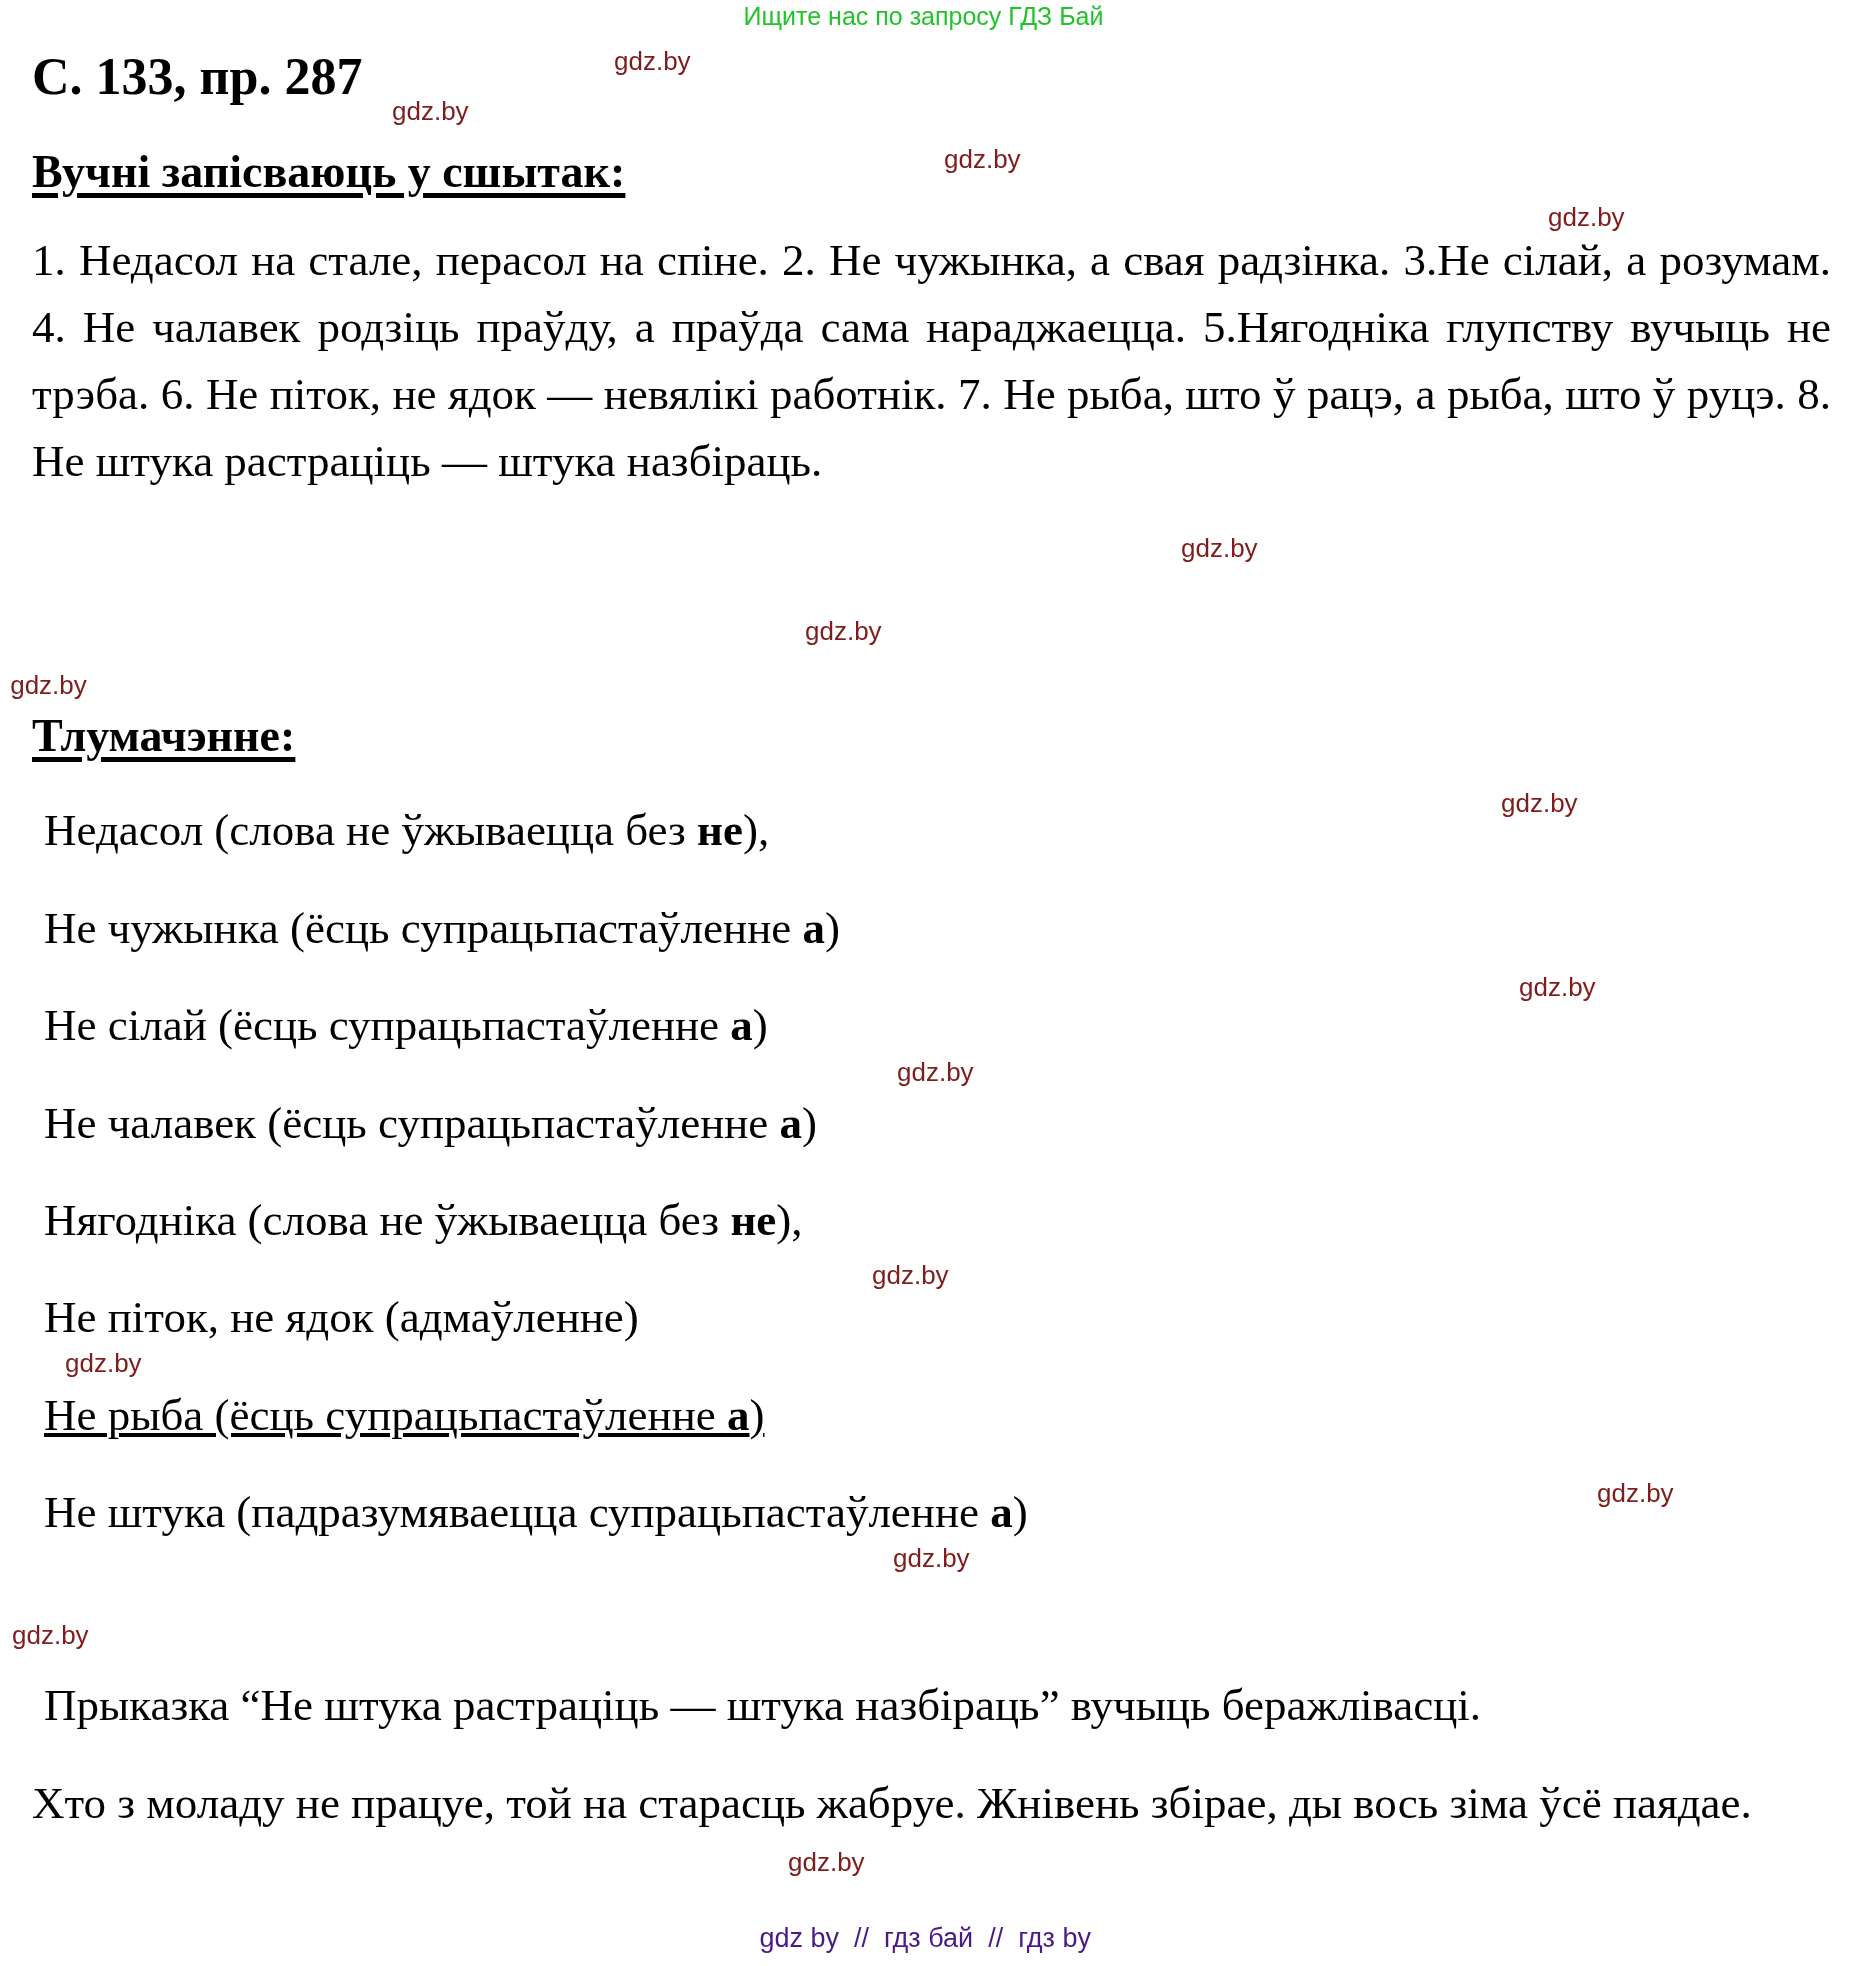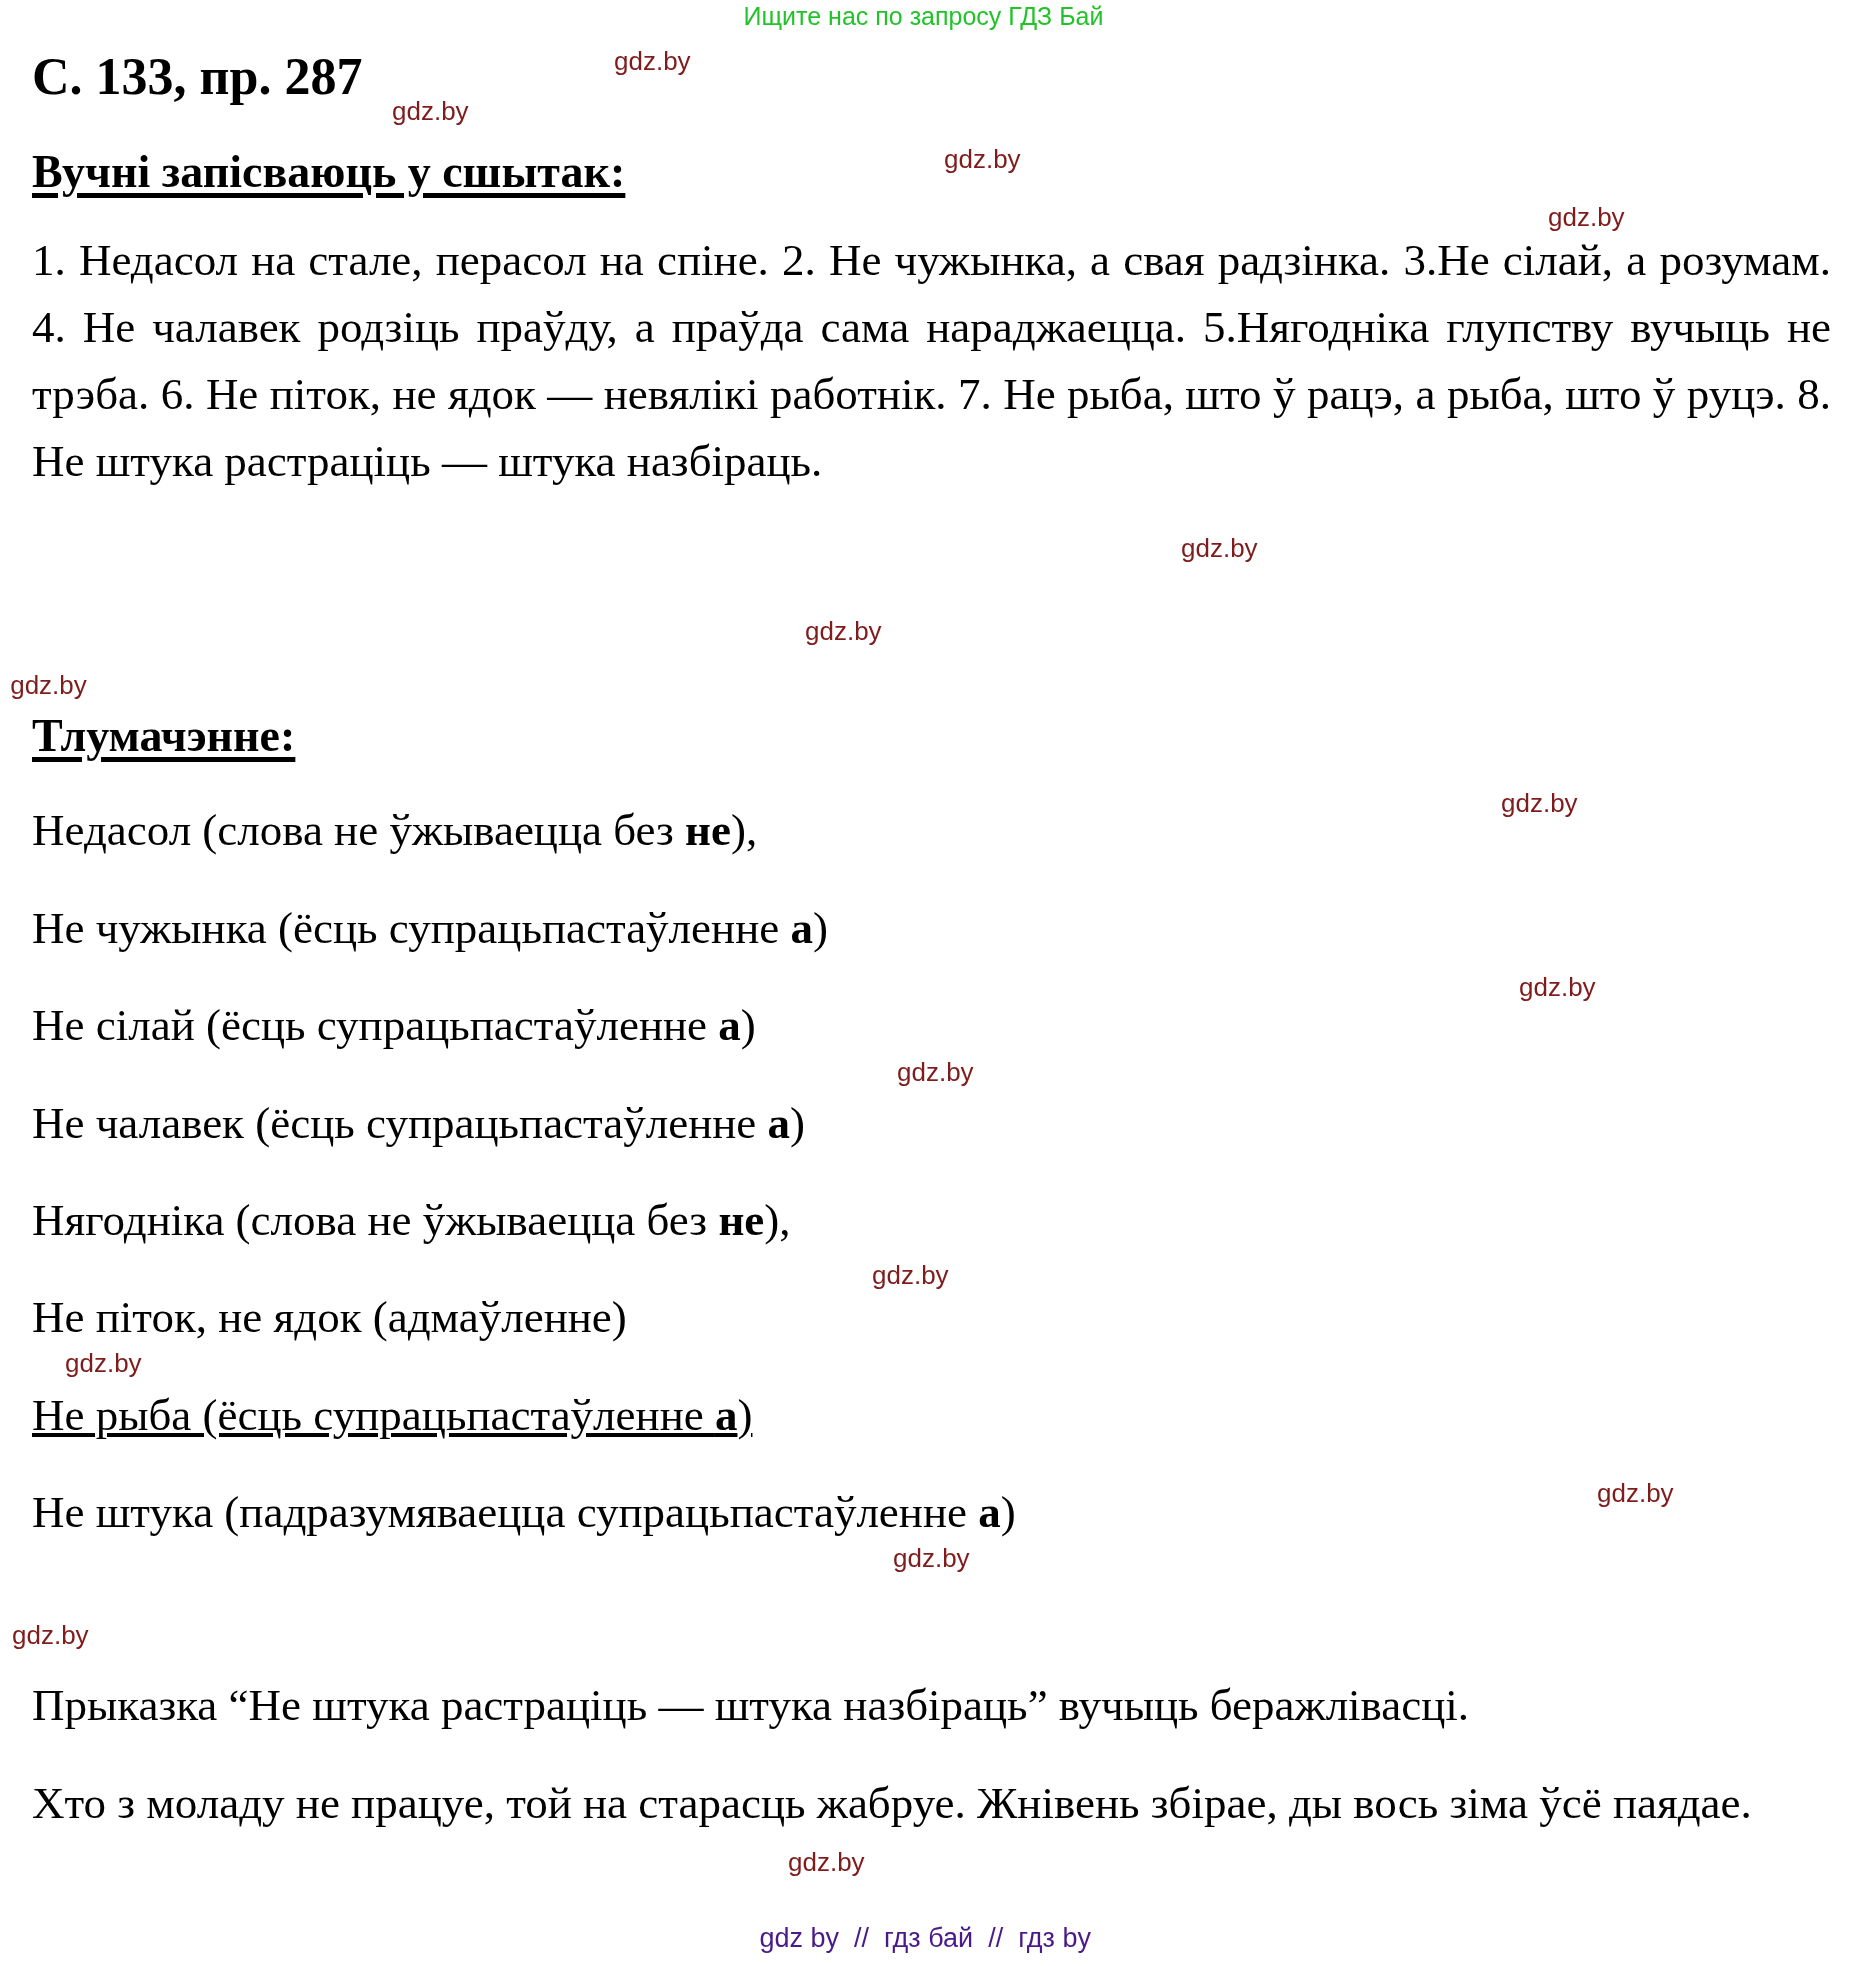--- a/index.html
+++ b/index.html
@@ -4,21 +4,21 @@
 <style>
   html, body { margin:0; padding:0; background:#ffffff; }
   body { width:1869px; height:1966px; position:relative; overflow:hidden;
          font-family:"Liberation Serif", serif; color:#000; }
   .abs { position:absolute; }
   .topad { left:0; width:1869px; top:0; text-align:center; font-family:"Liberation Sans", sans-serif;
            font-size:25px; color:#22c32a; line-height:32px; transform:translateX(-11px); }
   .title { left:32px; top:45px; font-size:52px; font-weight:bold; line-height:63px; }
   .h2 { left:32px; font-size:46px; font-weight:bold; text-decoration:underline; text-decoration-thickness:4.6px; text-underline-offset:5.6px; line-height:56px; }
   .para { left:32px; width:1799px; font-size:45px; line-height:67px; text-align:justify; }
-  .line { left:32px; font-size:45px; line-height:56px; white-space:nowrap; }
+  .line { left:44px; font-size:45px; line-height:56px; white-space:nowrap; }
   .line b { font-weight:bold; }
   .wm { font-family:"Liberation Sans", sans-serif; font-size:26px; color:#7f1d1d; line-height:30px; }
   .footer { left:0; width:1869px; top:1922px; text-align:center; font-family:"Liberation Sans", sans-serif;
             font-size:27px; color:#4b1a8a; line-height:33px; white-space:pre; transform:translateX(-9.3px); }
 </style>
 </head>
 <body>
 
 <div class="abs topad">Ищите нас по запросу ГДЗ Бай</div>
 

